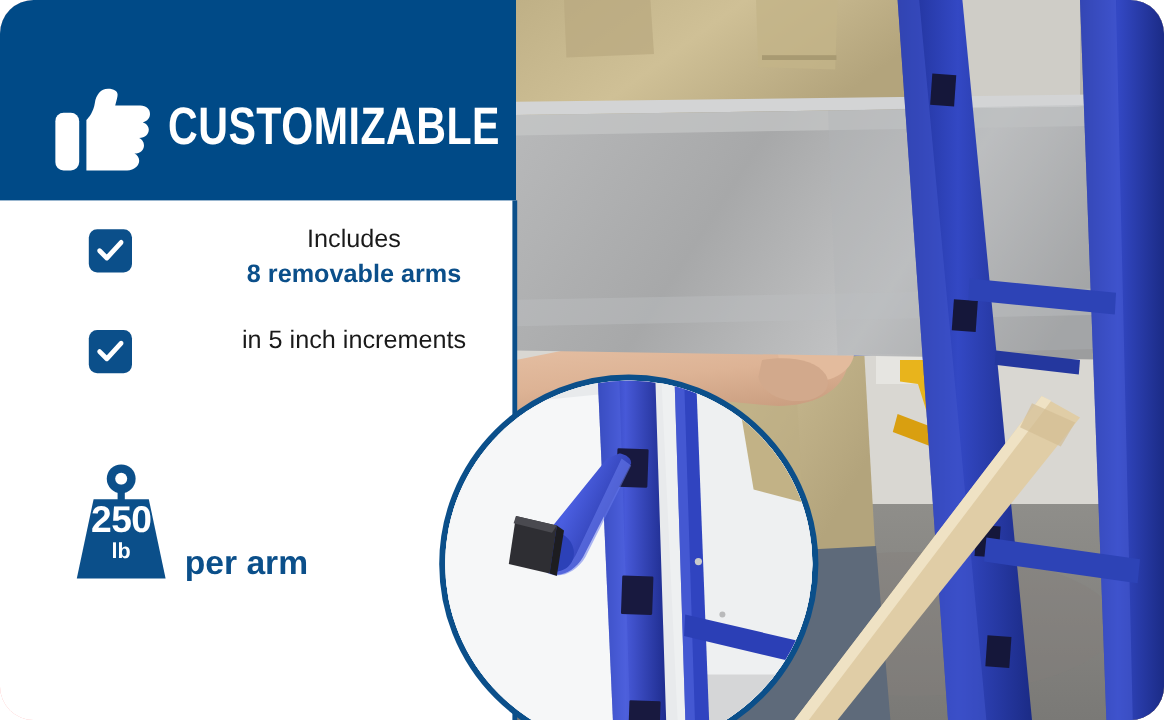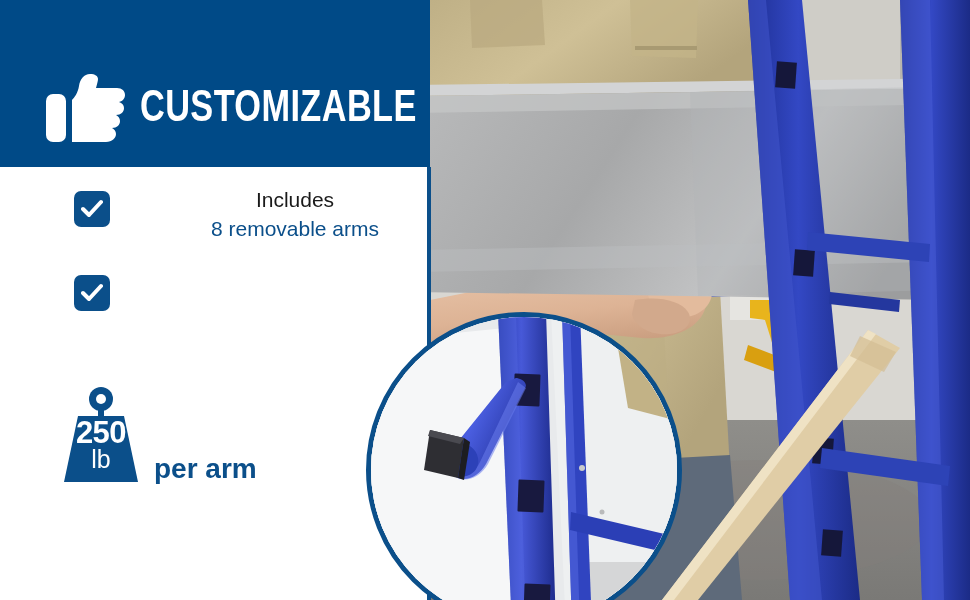--- a/index.html
+++ b/index.html
@@ -1,20 +1,20 @@
 <!DOCTYPE html>
 <html><head>
 <meta charset="utf-8">
 <title>Customizable Rack Feature Panel</title>
 <style>
   * { margin:0; padding:0; box-sizing:border-box; }
   html,body { width:970px; height:600px; overflow:hidden; background:#fff;
               font-family:"Liberation Sans", sans-serif; }
 
-  .banner { position:relative; width:970px; height:600px; overflow:hidden; background:#fca5a5; }
+  .banner { position:relative; width:970px; height:600px; overflow:hidden; background:#fca5a5;border-radius:28px; }
 
   
   .left-col { position:absolute; left:0; top:0; width:430px; height:600px;
               background:#fff; z-index:5; }
 
   .header-band { position:absolute; left:0; top:0; width:430px; height:167px;
                  background:#004a87; display:flex; align-items:center; }
 
   .thumb-icon { position:absolute; left:46px; top:72px; width:86px; height:72px; }
 
@@ -26,32 +26,32 @@
 
   
   .bullets { position:absolute; left:0; top:185px; width:430px; }
   .bullet-row { position:relative; display:flex; align-items:flex-start;
                 margin-bottom:26px; padding-left:102px; }
   .cbox { position:absolute; left:74px; top:6px; width:36px; height:36px;
           background:#0b4f8a; border-radius:7px; }
   .cbox svg { position:absolute; left:7px; top:8px; }
   .bullet-text { margin-left:58px; width:290px; text-align:center;
                  font-size:21px; line-height:29px; color:#1a1a1a; }
-  .bullet-text .hl { color:#0b4f8a; font-weight:400; }
+  .bullet-text .hl { color:#0b4f8a; font-weight:700; }
   .bullet-text .ln { display:block; }
 
   
   .cap-block { position:absolute; left:0; top:386px; width:430px;
                display:flex; align-items:flex-end;padding-left:48px; }
   .weight-icon { position:relative; width:106px; height:98px; }
   .weight-icon .wtxt { position:absolute; left:0; right:0; top:31px;
                        text-align:center; color:#fff; }
   .weight-icon .wnum { font-size:31px; font-weight:700; line-height:31px;
                        letter-spacing:-.5px; }
-  .weight-icon .wunit { font-size:25px; font-weight:400; line-height:22px; }
+  .weight-icon .wunit { font-size:18px; font-weight:700; line-height:22px; }
   .cap-word { margin-top:2px; font-size:31px; line-height:35px;
               color:#12589a; font-weight:400; }
   .cap-sub { margin-top:3px; font-size:28px; line-height:31px;
              color:#0b4f8a; font-weight:700; }
 
   
   .photo { position:absolute; left:430px; top:0; width:540px; height:600px;
            overflow:hidden; background:#9b9b98; }
   .divider { position:absolute; left:427px; top:167px; width:4px; height:433px;
              background:#0b4f8a; z-index:6; }
@@ -255,20 +255,21 @@
         </span>
       </div>
 
       <div class="bullet-row">
         <span class="cbox">
           <svg width="22" height="20" viewBox="0 0 22 20">
             <path d="M2 10 L8 16 L20 3" stroke="#ffffff" stroke-width="4" fill="none" stroke-linecap="round" stroke-linejoin="round"></path>
           </svg>
         </span>
         <span class="bullet-text">
+          <span class="ln">in 5 inch increments</span>
         </span>
       </div>
 
     </div>
 
     <div class="cap-block">
       <div class="weight-icon">
         <svg width="106" height="98" viewBox="0 0 106 98">
           <circle cx="53" cy="13" r="12" fill="#0b4f8a"></circle>
           <circle cx="53" cy="13" r="5" fill="#ffffff"></circle>

